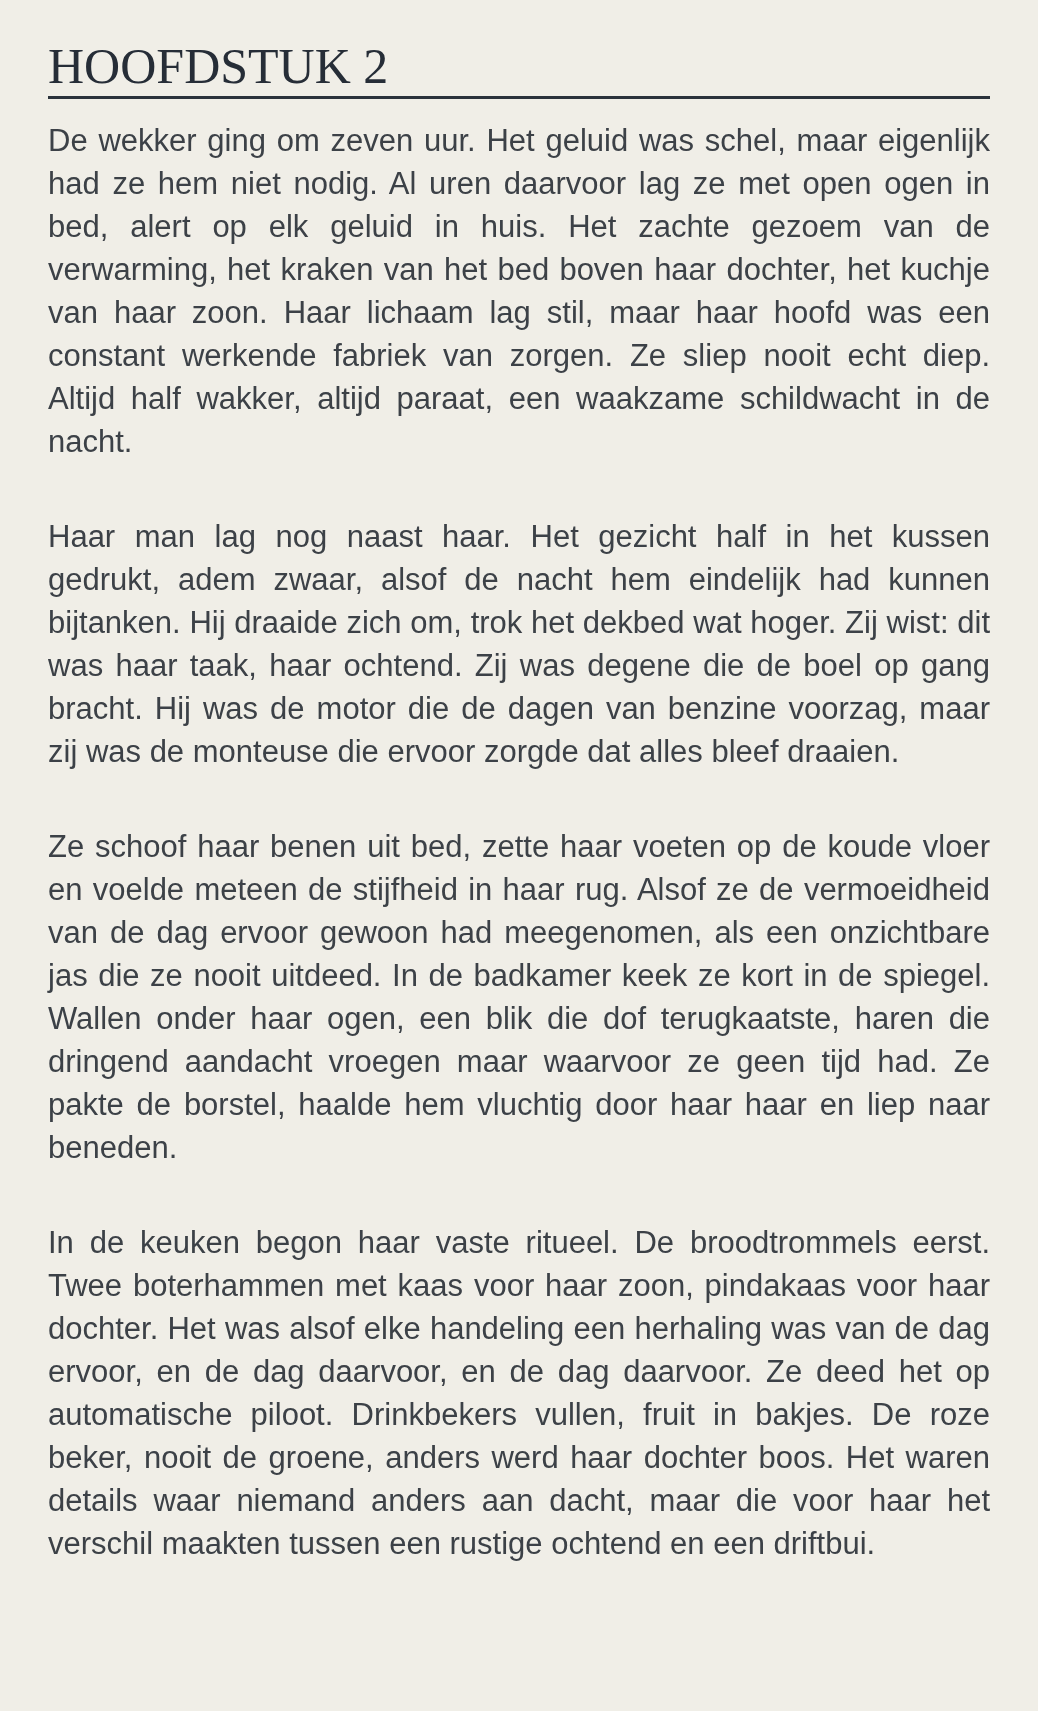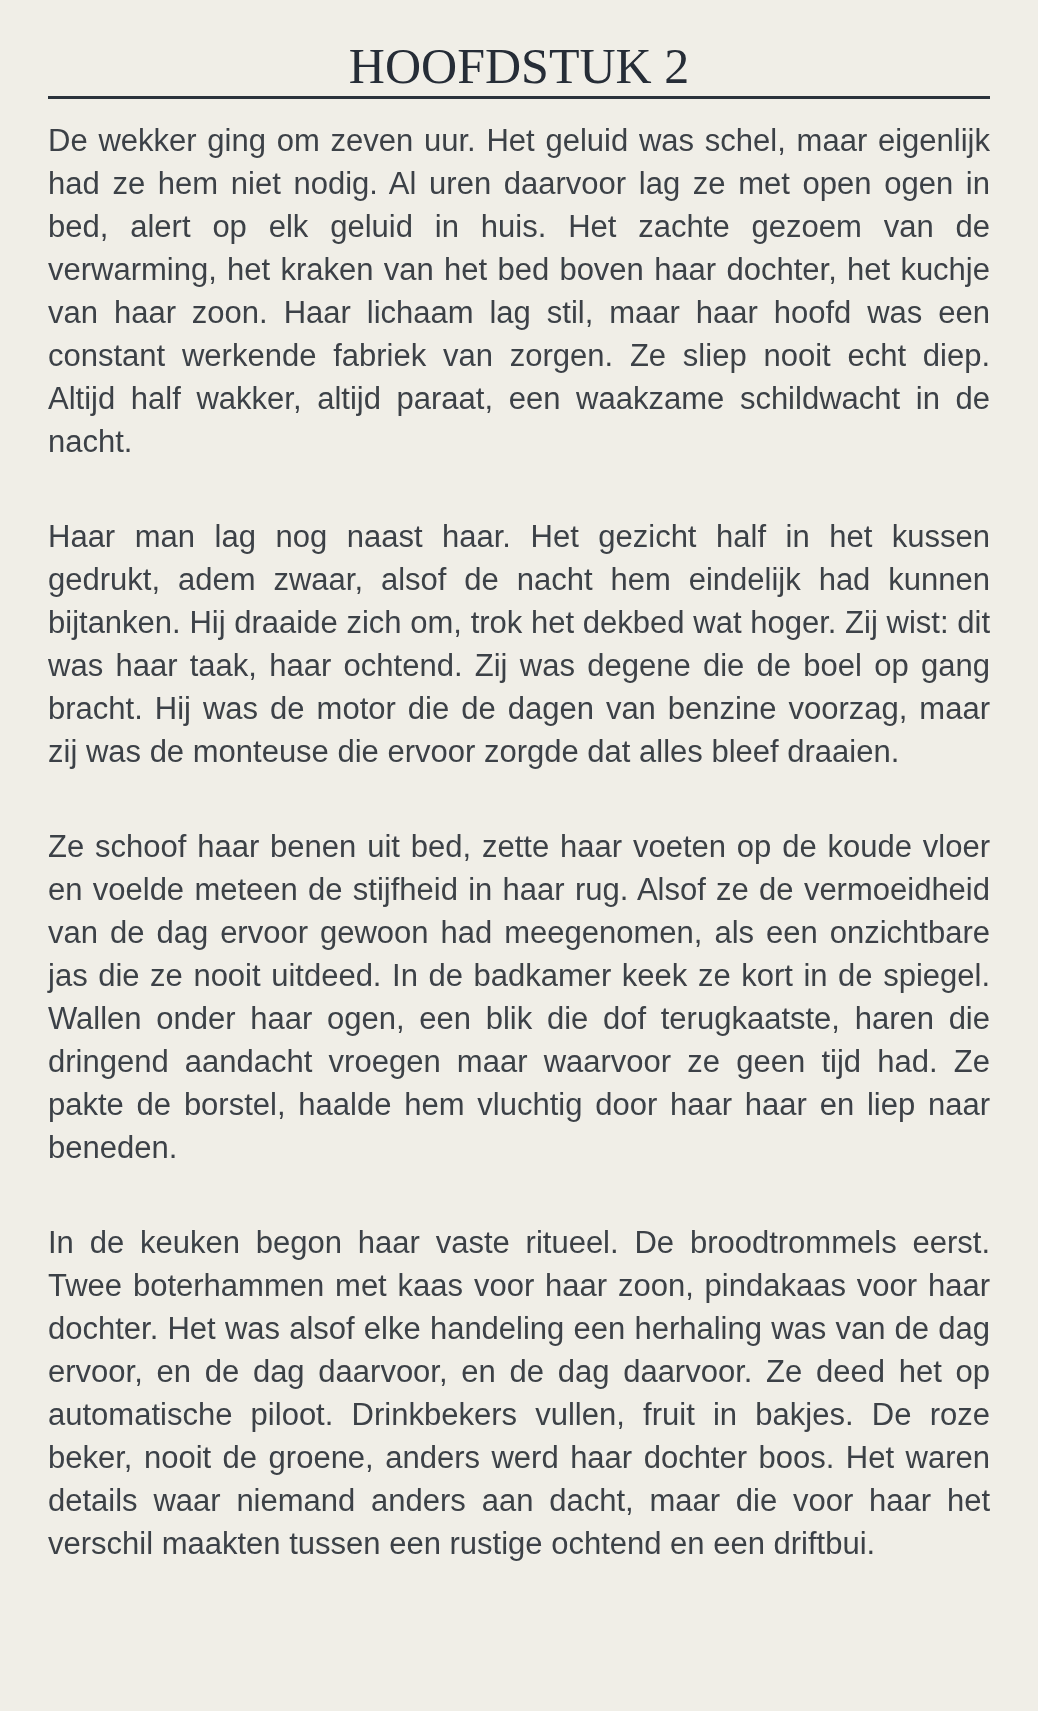--- a/index.html
+++ b/index.html
@@ -24,21 +24,20 @@
     margin: 0;
   }
   .chapter-heading {
     margin: 0;
     font-family: "Liberation Serif", serif;
     font-weight: 500;
     color: #262d37;
     font-size: 50px;
     line-height: 48px;
     letter-spacing: 0px;
-    text-align: center;
   }
   .chapter-heading .line {
     display: block;
     white-space: nowrap;
   }
   .title-rule {
     border: none;
     border-top: 3px solid #2b323b;
     margin: 6px 0 0 0;
     width: 100%;

